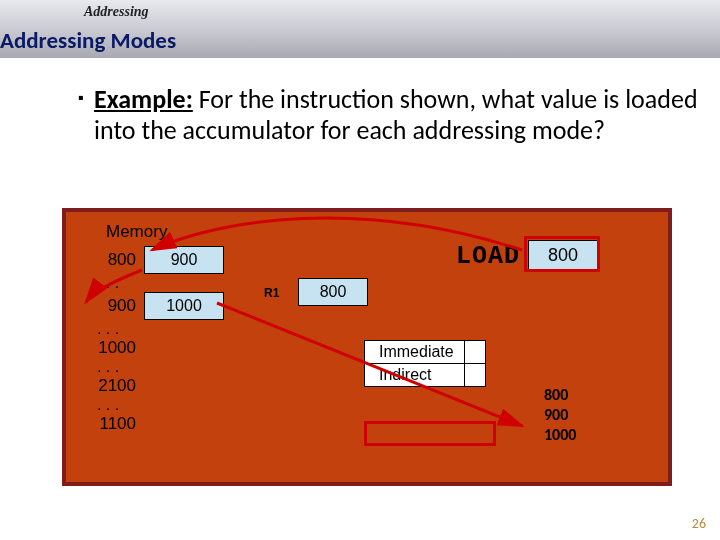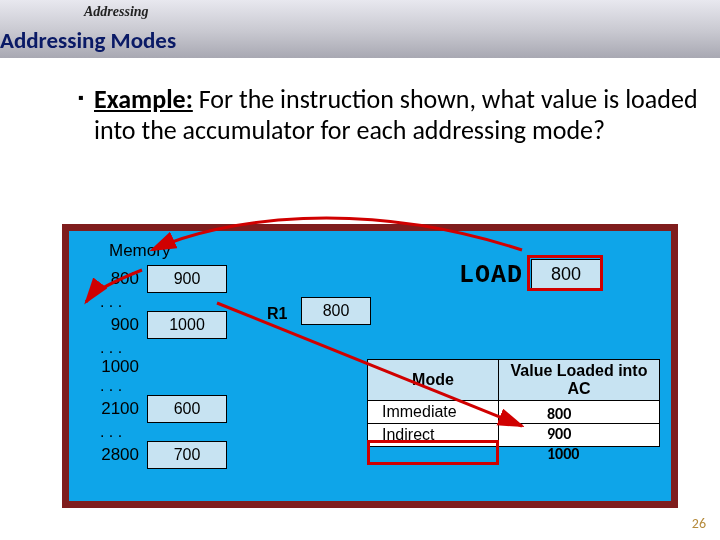--- a/index.html
+++ b/index.html
@@ -56,25 +56,25 @@
     top: 4px;
     font-size: 16px;
     color: #000;
   }
   .underline {
     text-decoration: underline;
   }
   .diagram {
     position: absolute;
     left: 62px;
-    top: 224px;
+    top: 208px;
     width: 602px;
     height: 270px;
-    background: #0ea5e9;
-    border: 7px solid #7f1d1d;
+    background: #c2410c;
+    border: 4px solid #7f1d1d;
   }
   .mem-label {
     position: absolute;
     font-family: Arial, sans-serif;
     font-size: 17px;
     color: #000;
   }
   .mem-table { position: absolute; left: 14px; top: 34px; }
   .mem-table .row { display: flex; align-items: center; }
   .mem-table .addr {
@@ -103,21 +103,21 @@
     padding-right: 8px;
     height: 18px;
     line-height: 18px;
   }
   .r1-label {
     position: absolute;
     left: 198px;
     top: 74px;
     font-family: Arial, sans-serif;
     font-weight: bold;
-    font-size: 16px;
+    font-size: 12px;
     text-align: right;
   }
   .r1-cell {
     position: absolute;
     left: 232px;
     top: 66px;
     width: 68px;
     height: 26px;
     line-height: 26px;
     border: 1px solid #000;
@@ -236,44 +236,38 @@
         <div class="dots">. . .</div>
       </div>
     <div class="row">
       <div class="addr">1000</div>
     </div>
     <div class="row">
         <div class="dots">. . .</div>
       </div>
     <div class="row">
       <div class="addr">2100</div>
-      <div class="cell">600</div>
-    </div>
-    <div class="row">
-        <div class="dots">. . .</div>
-      </div>
-    <div class="row">
-      <div class="addr">2800</div>
-      <div class="cell">700</div>
+    </div>
+    <div class="row">
+        <div class="dots">. . .</div>
+      </div>
+    <div class="row">
+      <div class="addr">1100</div>
     </div>
   </div>
 
   <div class="r1-label">R1</div>
   <div class="r1-cell">800</div>
 
   <div class="load-label">LOAD</div>
   <div class="load-box">800</div>
   <div class="load-redbox"></div>
 
   <table class="modes-table">
     <tbody>
-        <tr>
-      <th class="mode-col">Mode</th>
-      <th class="val-col">Value Loaded into AC</th>
-    </tr>
     <tr>
           <td class="mode-cell">Immediate</td>
           <td></td>
         </tr>
     <tr>
           <td class="mode-cell">Indirect</td>
           <td></td>
         </tr>
   </tbody>
     </table>

